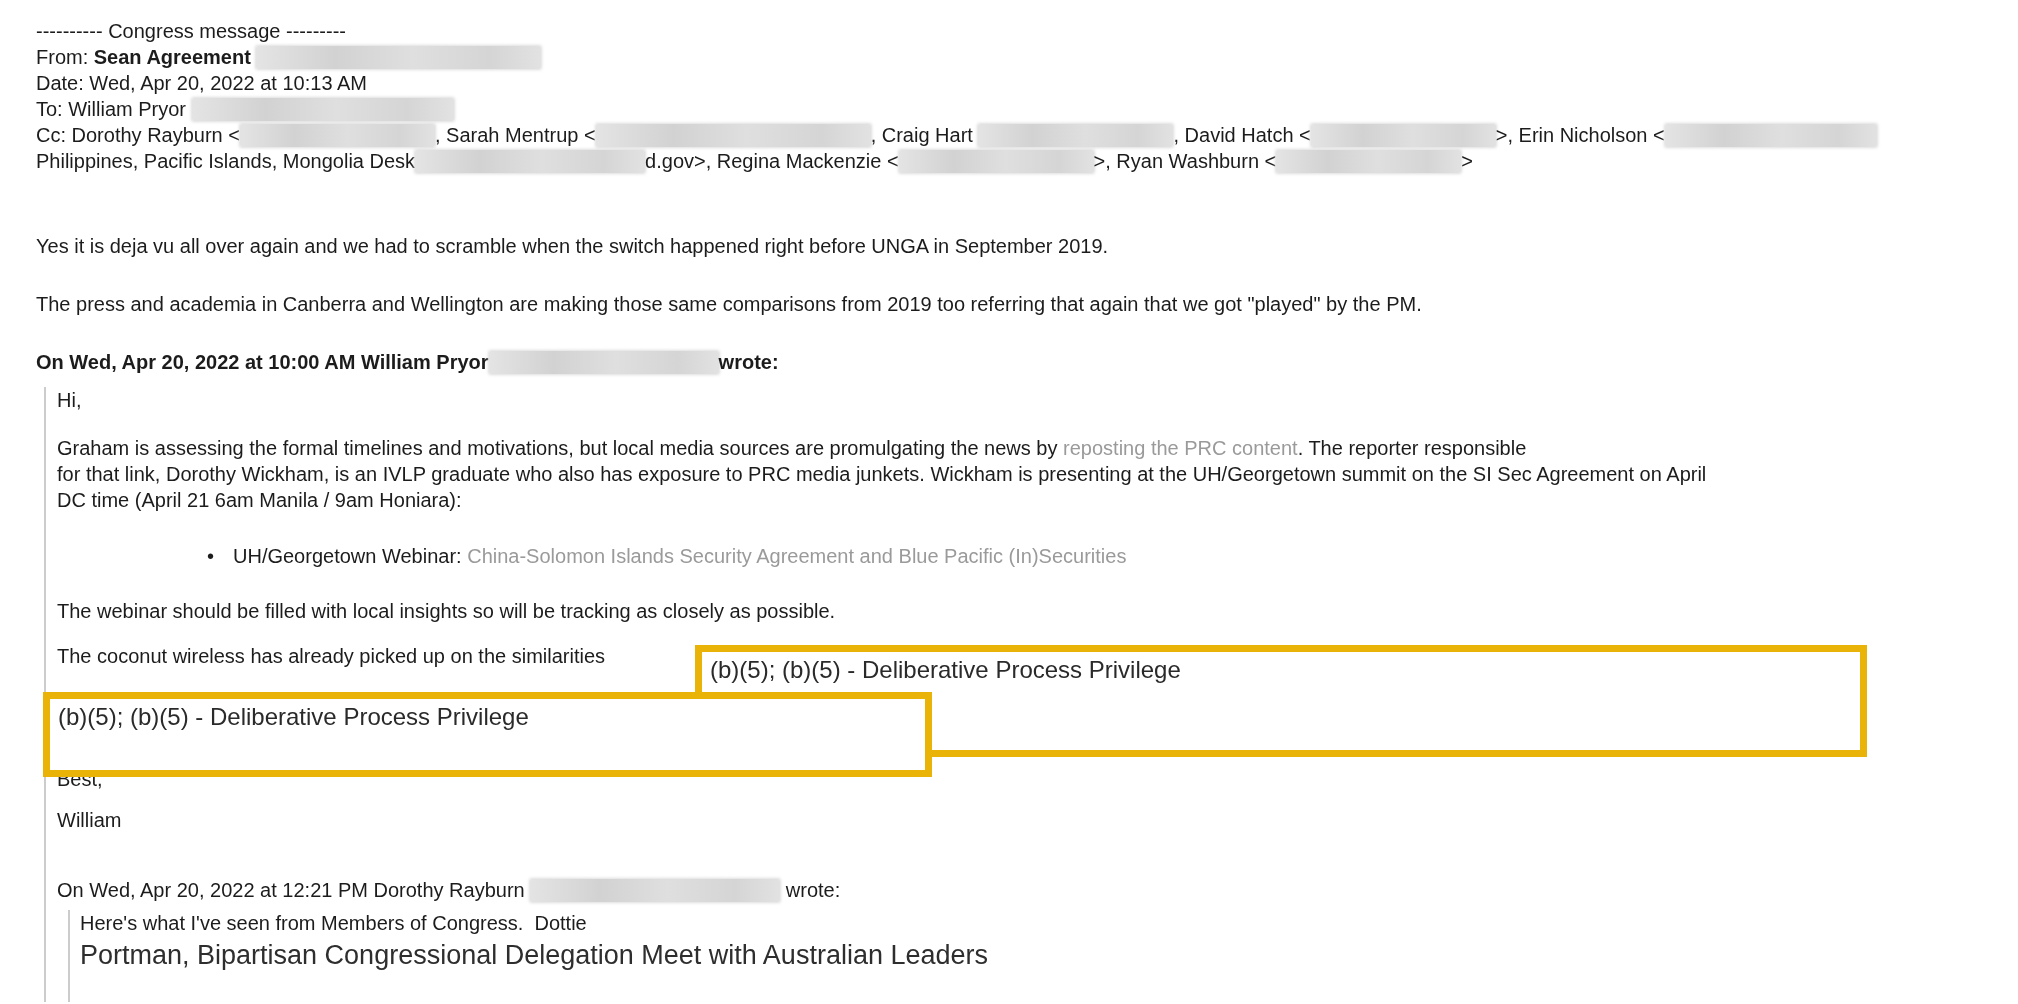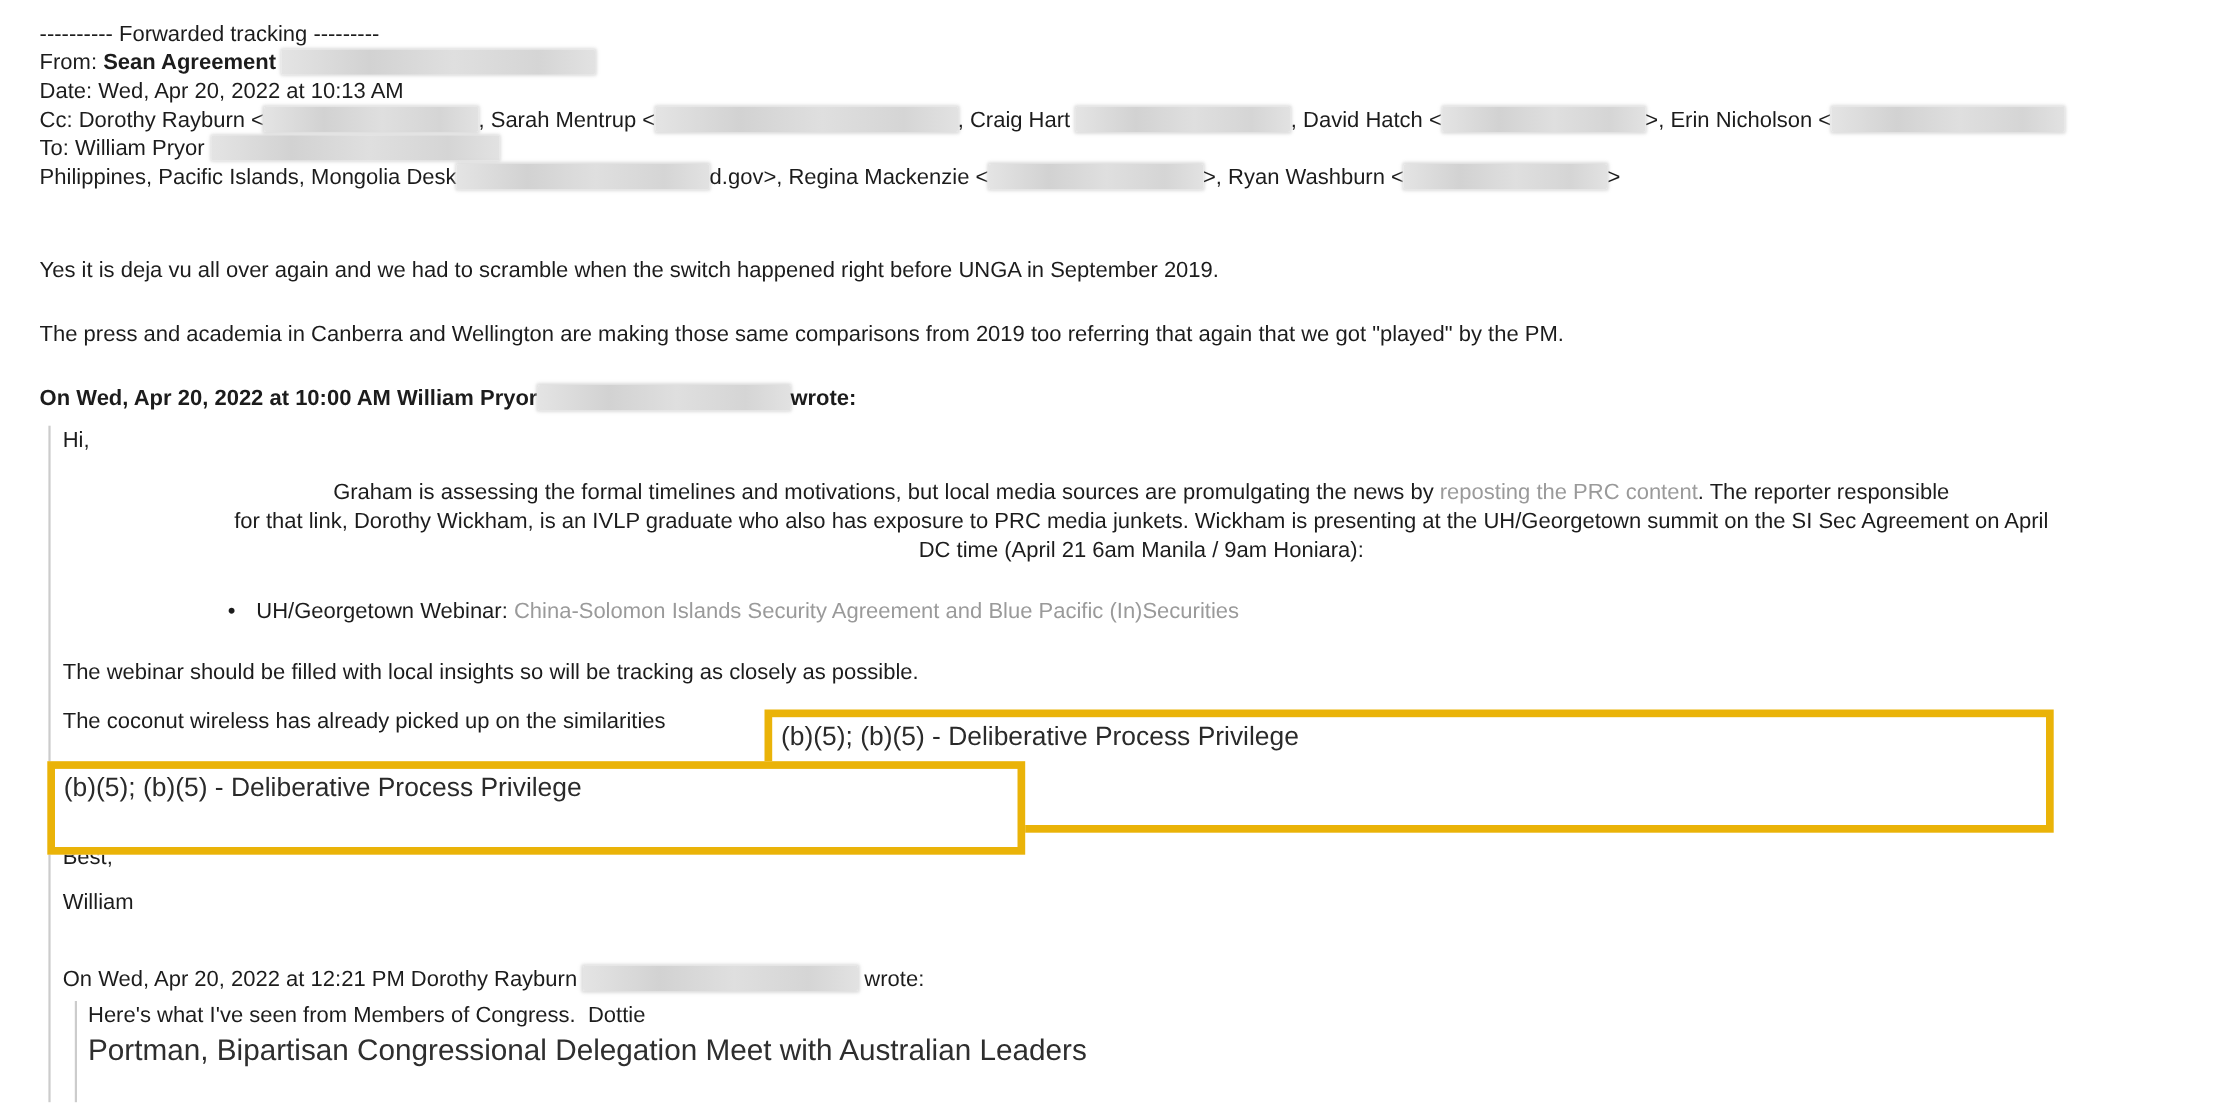--- a/index.html
+++ b/index.html
@@ -15,21 +15,21 @@
   .para { margin:0 0 0 36px; white-space:nowrap; }
   .p1 { margin-top:59px; }
   .p2 { margin-top:32px; }
   .attrib1 { margin:32px 0 0 36px; white-space:nowrap;font-weight:bold; }
   blockquote { margin:0; }
   .bq1 {
     margin:0 0 0 44px; border-left:2px solid #cccccc; padding:0 0 0 11px;
   }
   .q-hi { margin-top:12px; }
   .graham { margin-top:22px; }
-  .g-line { white-space:nowrap;text-align:center; }
+  .g-line { white-space:nowrap; }
   .webinar-list { list-style:none; margin:30px 0 0 0; padding:0 0 0 140px; }
   .webinar-list li { position:relative; padding-left:36px; white-space:nowrap; }
   .bullet-dot { position:absolute; left:10px; top:0; }
   .q-webinar { margin-top:29px; white-space:nowrap; }
   .q-coconut { margin-top:19px; white-space:nowrap; }
   .red-spacer { height:97px; }
   .q-best { margin-top:0; }
   .q-william { margin-top:15px; }
   .attrib2 { margin-top:44px; white-space:nowrap; }
   .bq2 {
@@ -55,25 +55,25 @@
     display:block; padding:3px 0 0 8px; font-size:24px; line-height:30px; color:#2a2a2a;
     white-space:nowrap;
   }
 </style>
 </head>
 <body>
 
 <div class="page">
 
   <div class="hdr">
-    <div class="hline">---------- Forwarded tracking ---------</div>
+    <div class="hline">---------- Congress message ---------</div>
     <div class="hline"><span>From: </span><span class="b">Sean Agreement</span> <span class="blob w285"></span></div>
     <div class="hline">Date: Wed, Apr 20, 2022 at 10:13 AM</div>
+    <div class="hline"><span>To: William Pryor </span><span class="blob w262"></span></div>
     <div class="hline"><span>Cc: Dorothy Rayburn &lt;</span><span class="blob w195"></span><span>, Sarah Mentrup &lt;</span><span class="blob w275"></span><span>, Craig Hart </span><span class="blob w195"></span><span>, David Hatch &lt;</span><span class="blob w185"></span><span>&gt;, Erin Nicholson &lt;</span><span class="blob w212"></span></div>
-    <div class="hline"><span>To: William Pryor </span><span class="blob w262"></span></div>
     <div class="hline"><span>Philippines, Pacific Islands, Mongolia Desk</span><span class="blob w230"></span><span>d.gov&gt;, Regina Mackenzie &lt;</span><span class="blob w195"></span><span>&gt;, Ryan Washburn &lt;</span><span class="blob w185"></span><span>&gt;</span></div>
   </div>
 
   <p class="para p1">Yes it is deja vu all over again and we had to scramble when the switch happened right before UNGA in September 2019.</p>
   <p class="para p2">The press and academia in Canberra and Wellington are making those same comparisons from 2019 too referring that again that we got "played" by the PM.</p>
 
   <div class="attrib1"><span>On Wed, Apr 20, 2022 at 10:00 AM William Pryor</span><span class="blob w230"></span><span>wrote:</span></div>
 
   <blockquote class="bq1">
     <div class="q-hi">Hi,</div>

